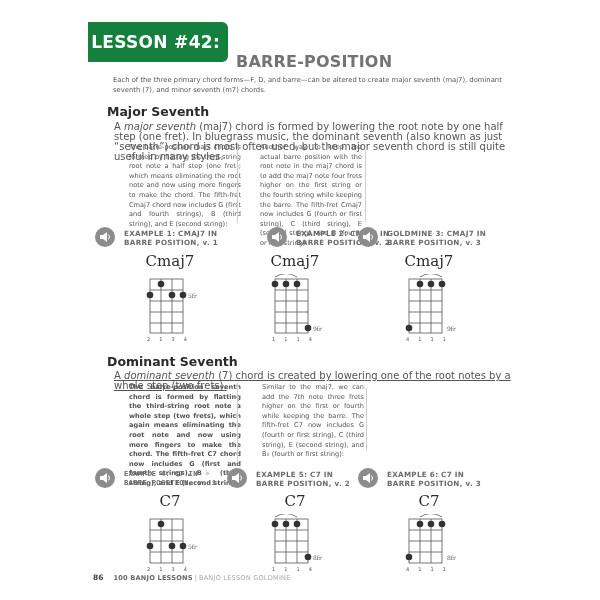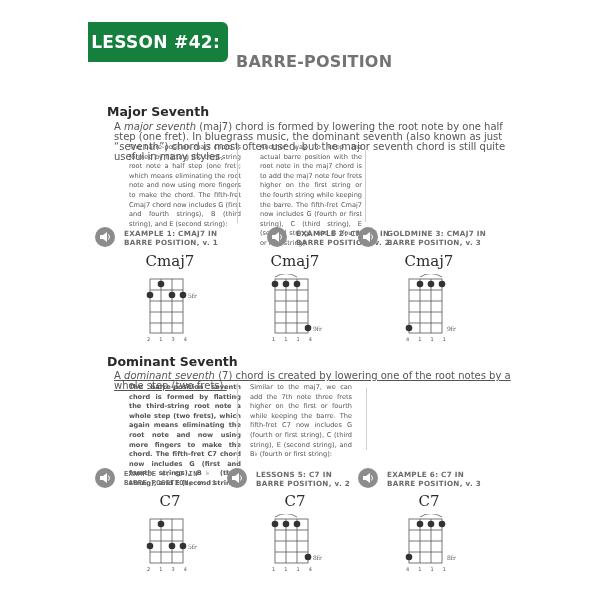--- a/index.html
+++ b/index.html
@@ -44,20 +44,21 @@
 
 <div class="page">
 
   <div class="lesson-badge">
     <span>LESSON #42:</span>
   </div>
   <div class="lesson-title">
     <div>BARRE-POSITION</div>
   </div>
 
+  <p class="intro">Each of the three primary chord forms—F, D, and barre—can be altered to create major seventh (maj7), dominant seventh (7), and minor seventh (m7) chords.</p>
 
   <h2 class="section-h" style="top:104px;">Major Seventh</h2>
   <p class="section-desc" style="top:122px;"><span>A </span><i>major seventh</i><span> (maj7) chord is formed by lowering the root note by one half step (one fret). In bluegrass music, the dominant seventh (also known as just “seventh”) chord is most often used, but the major seventh chord is still quite useful in many styles.</span></p>
 
   <p class="col" style="left:114px; top:143px; width:112px;">The barre-position maj7 chord is formed by flatting the third-string root note a half step (one fret); which means eliminating the root note and now using more fingers to make the chord. The fifth-fret Cmaj7 chord now includes G (first and fourth strings), B (third string), and E (second string):</p>
   <div class="col-divider" style="left:237px; top:143px; height:80px;"></div>
   <p class="col" style="left:245px; top:143px; width:102px;">Another way to keep the actual barre position with the root note in the maj7 chord is to add the maj7 note four frets higher on the first string or the fourth string while keeping the barre. The fifth-fret Cmaj7 now includes G (fourth or first string), C (third string), E (second string), and B (fourth or first string):</p>
   <div class="col-divider" style="left:365px; top:150px; height:72px;"></div>
 
   <div class="ex-head" style="left:95px; top:227px;">
@@ -181,21 +182,21 @@
         <span>1</span>
         <span>1</span>
     </div>
   </div>
 
   <h2 class="section-h" style="top:354px;">Dominant Seventh</h2>
   <p class="section-desc" style="top:371px;text-decoration:underline;"><span>A </span><i>dominant seventh</i><span> (7) chord is created by lowering one of the root notes by a whole step (two frets).</span></p>
 
   <p class="col" style="left:114px; top:383px; width:112px;font-weight:bold;">The barre-position seventh chord is formed by flatting the third-string root note a whole step (two frets), which again means eliminating the root note and now using more fingers to make the chord. The fifth-fret C7 chord now includes G (first and fourth strings), B♭ (third string), and E (second string):</p>
   <div class="col-divider" style="left:237px; top:383px; height:80px;"></div>
-  <p class="col" style="left:235px; top:383px; width:102px;">Similar to the maj7, we can add the 7th note three frets higher on the first or fourth while keeping the barre. The fifth-fret C7 now includes G (fourth or first string), C (third string), E (second string), and B♭ (fourth or first string):</p>
+  <p class="col" style="left:247px; top:383px; width:102px;">Similar to the maj7, we can add the 7th note three frets higher on the first or fourth while keeping the barre. The fifth-fret C7 now includes G (fourth or first string), C (third string), E (second string), and B♭ (fourth or first string):</p>
   <div class="col-divider" style="left:366px; top:388px; height:62px;"></div>
 
   <div class="ex-head" style="left:95px; top:468px;font-family:Liberation Mono, monospace;">
     <div class="audio-icon">
       <svg width="14" height="14" viewBox="0 0 14 14">
           <path d="M2 5 H5 L9 2 V12 L5 9 H2 Z" fill="#fff"></path>
           <path d="M10.5 4.5 Q12.5 7 10.5 9.5" stroke="#fff" stroke-width="1" fill="none"></path>
         </svg>
     </div>
     <div class="ex-title">
@@ -204,21 +205,21 @@
       </div>
   </div>
   <div class="ex-head" style="left:227px; top:468px;">
     <div class="audio-icon">
       <svg width="14" height="14" viewBox="0 0 14 14">
           <path d="M2 5 H5 L9 2 V12 L5 9 H2 Z" fill="#fff"></path>
           <path d="M10.5 4.5 Q12.5 7 10.5 9.5" stroke="#fff" stroke-width="1" fill="none"></path>
         </svg>
     </div>
     <div class="ex-title">
-        <div>LESSONS 5: C7 IN</div>
+        <div>EXAMPLE 5: C7 IN</div>
         <div>BARRE POSITION, v. 2</div>
       </div>
   </div>
   <div class="ex-head" style="left:358px; top:468px;">
     <div class="audio-icon">
       <svg width="14" height="14" viewBox="0 0 14 14">
           <path d="M2 5 H5 L9 2 V12 L5 9 H2 Z" fill="#fff"></path>
           <path d="M10.5 4.5 Q12.5 7 10.5 9.5" stroke="#fff" stroke-width="1" fill="none"></path>
         </svg>
     </div>
@@ -304,14 +305,20 @@
     </svg>
     <span style="position:absolute; left:53px; top:62px; font-family:'DejaVu Serif',serif; font-size:6px; color:#555;">8fr</span>
     <div style="position:absolute; left:12px; top:74px; width:40px; display:flex; justify-content:space-between; font-size:5px; color:#555;">
       <span>4</span>
         <span>1</span>
         <span>1</span>
         <span>1</span>
     </div>
   </div>
 
+  <div class="footer">
+    <span class="pg">86</span>
+    <span class="book">100 BANJO LESSONS</span>
+    <span class="sep">|</span>
+    <span class="pub">BANJO LESSON GOLDMINE</span>
+  </div>
 
 </div>
 
 </body></html>

